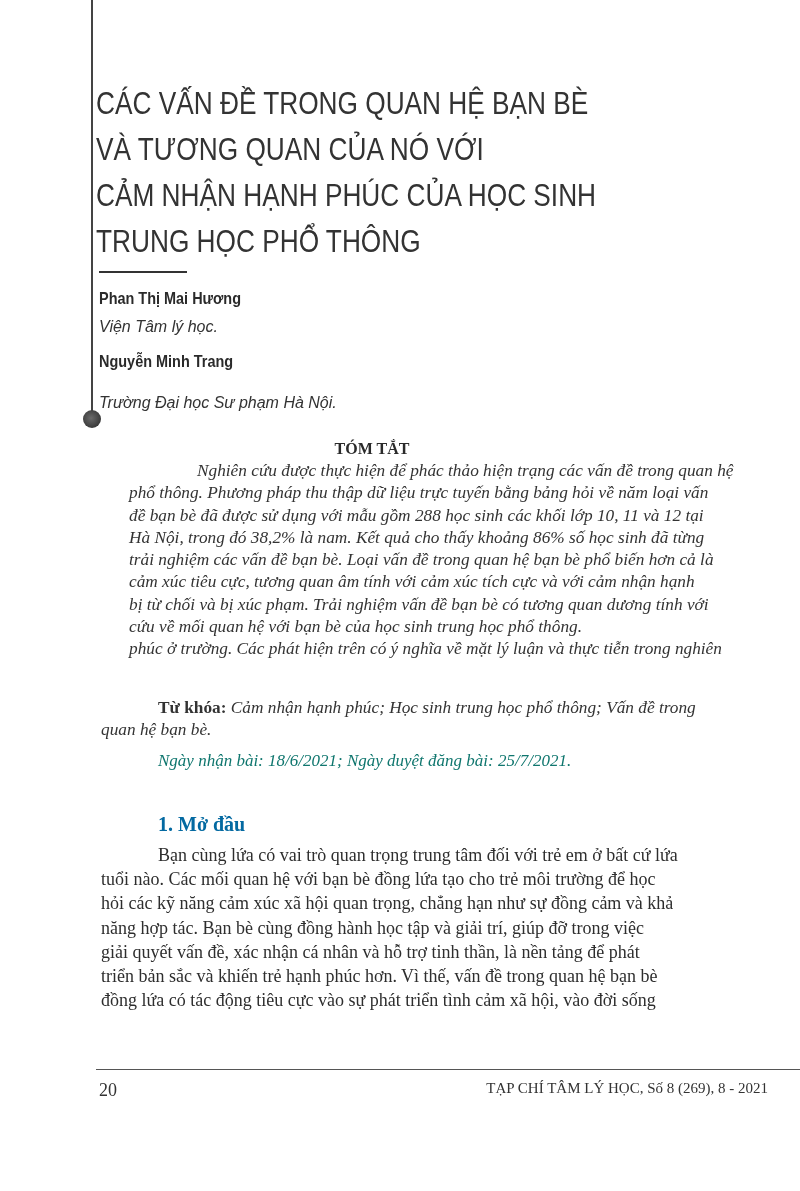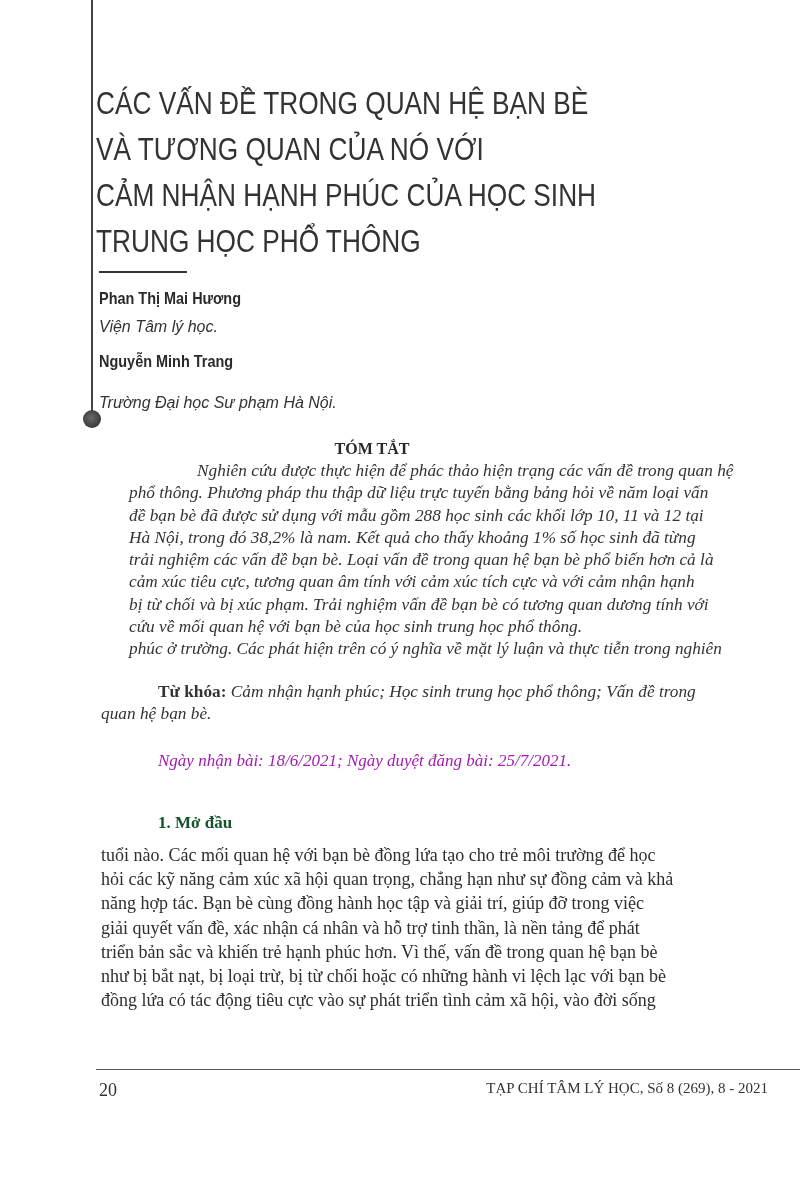--- a/index.html
+++ b/index.html
@@ -41,33 +41,33 @@
     }
     .abstract {
       position: absolute; left: 101px; top: 460px; width: 660px;
       font-family: "Liberation Serif", serif; font-style: italic; font-size: 17.3px; line-height: 22.3px;
       color: #333;
       margin-left: 28px;
     }
     .abstract .ln { white-space: nowrap; display: block; }
     .abstract .indent { padding-left: 68px; }
     .kw {
-      position: absolute; left: 101px; top: 681px; width: 700px;
+      position: absolute; left: 101px; top: 697px; width: 700px;
       font-family: "Liberation Serif", serif; font-size: 17.3px; line-height: 22px; color: #333;
     }
     .kw .ln { display: block; white-space: nowrap; }
     .kw b { font-style: normal; }
     .kw i { font-style: italic; }
     .dates {
       position: absolute; left: 158px; top: 751px;
-      font-family: "Liberation Serif", serif; font-style: italic; font-size: 17px; color: #a21caf; white-space: nowrap;
+      font-family: "Liberation Serif", serif; font-style: italic; font-size: 17px; color: #0f766e; white-space: nowrap;
     }
     .sec-head {
       position: absolute; left: 158px; top: 813px;
-      font-family: "Liberation Serif", serif; font-weight: bold; font-size: 17px; color: #14532d;
+      font-family: "Liberation Serif", serif; font-weight: bold; font-size: 20px; color: #0369a1;
     }
     .body-text {
       position: absolute; left: 101px; top: 843px; width: 700px;
       font-family: "Liberation Serif", serif; font-size: 18px; line-height: 24.2px; color: #2e2e2e;
     }
     .body-text .ln { display: block; white-space: nowrap; }
     .body-text .indent { padding-left: 57px; }
     .footer-rule {
       position: absolute; left: 96px; top: 1069px; width: 704px; height: 1px; background: #555;
     }
@@ -99,42 +99,42 @@
 <div class="affil" style="top:318px;">Viện Tâm lý học.</div>
 <div class="author" style="top:352px;">Nguyễn Minh Trang</div>
 <div class="affil" style="top:382px;margin-top:12px;">Trường Đại học Sư phạm Hà Nội.</div>
 
 <div class="abs-head">TÓM TẮT</div>
 
 <div class="abstract">
   <span class="ln indent">Nghiên cứu được thực hiện để phác thảo hiện trạng các vấn đề trong quan hệ</span>
   <span class="ln">phổ thông. Phương pháp thu thập dữ liệu trực tuyến bằng bảng hỏi về năm loại vấn</span>
   <span class="ln">đề bạn bè đã được sử dụng với mẫu gồm 288 học sinh các khối lớp 10, 11 và 12 tại</span>
-  <span class="ln">Hà Nội, trong đó 38,2% là nam. Kết quả cho thấy khoảng 1% số học sinh đã từng</span>
+  <span class="ln">Hà Nội, trong đó 38,2% là nam. Kết quả cho thấy khoảng 86% số học sinh đã từng</span>
   <span class="ln">trải nghiệm các vấn đề bạn bè. Loại vấn đề trong quan hệ bạn bè phổ biến hơn cả là</span>
   <span class="ln">cảm xúc tiêu cực, tương quan âm tính với cảm xúc tích cực và với cảm nhận hạnh</span>
   <span class="ln">bị từ chối và bị xúc phạm. Trải nghiệm vấn đề bạn bè có tương quan dương tính với</span>
   <span class="ln">cứu về mối quan hệ với bạn bè của học sinh trung học phổ thông.</span>
   <span class="ln">phúc ở trường. Các phát hiện trên có ý nghĩa về mặt lý luận và thực tiễn trong nghiên</span>
 </div>
 
 <div class="kw">
   <span class="ln" style="padding-left:57px;"><b>Từ khóa:</b><i> Cảm nhận hạnh phúc; Học sinh trung học phổ thông; Vấn đề trong</i></span>
   <span class="ln"><i>quan hệ bạn bè.</i></span>
 </div>
 
 <div class="dates">Ngày nhận bài: 18/6/2021; Ngày duyệt đăng bài: 25/7/2021.</div>
 
 <div class="sec-head">1. Mở đầu</div>
 
 <div class="body-text">
+  <span class="ln indent">Bạn cùng lứa có vai trò quan trọng trung tâm đối với trẻ em ở bất cứ lứa</span>
   <span class="ln">tuổi nào. Các mối quan hệ với bạn bè đồng lứa tạo cho trẻ môi trường để học</span>
   <span class="ln">hỏi các kỹ năng cảm xúc xã hội quan trọng, chẳng hạn như sự đồng cảm và khả</span>
   <span class="ln">năng hợp tác. Bạn bè cùng đồng hành học tập và giải trí, giúp đỡ trong việc</span>
   <span class="ln">giải quyết vấn đề, xác nhận cá nhân và hỗ trợ tinh thần, là nền tảng để phát</span>
   <span class="ln">triển bản sắc và khiến trẻ hạnh phúc hơn. Vì thế, vấn đề trong quan hệ bạn bè</span>
-  <span class="ln">như bị bắt nạt, bị loại trừ, bị từ chối hoặc có những hành vi lệch lạc với bạn bè</span>
   <span class="ln">đồng lứa có tác động tiêu cực vào sự phát triển tình cảm xã hội, vào đời sống</span>
 </div>
 
 <div class="footer-rule"></div>
 <div class="page-num">20</div>
 <div class="journal">TẠP CHÍ TÂM LÝ HỌC, Số 8 (269), 8 - 2021</div>
 
 </body></html>

